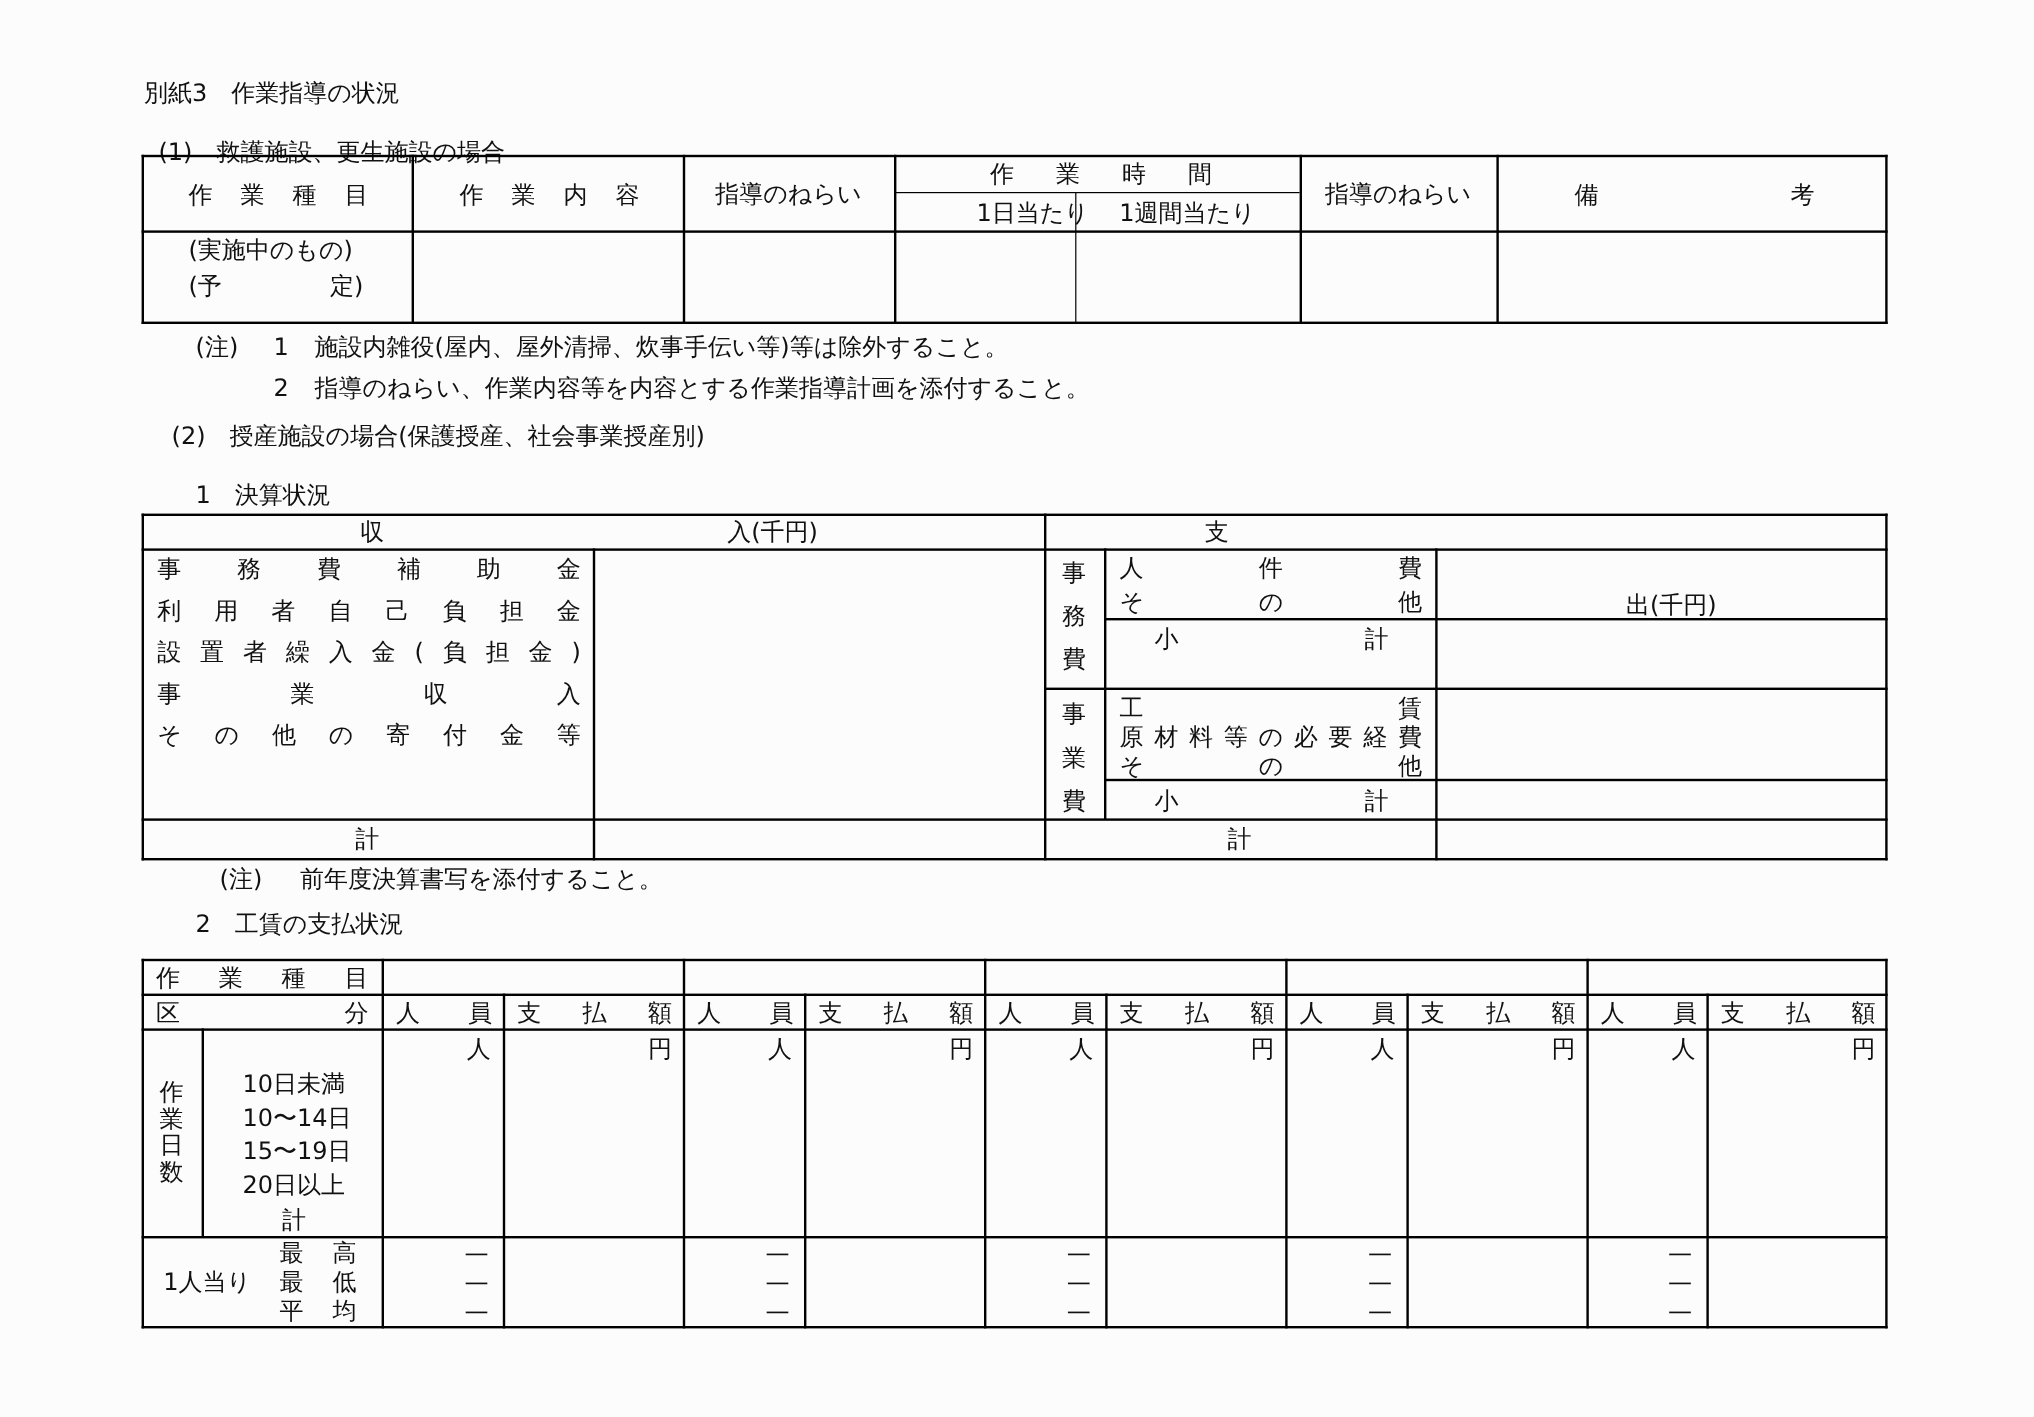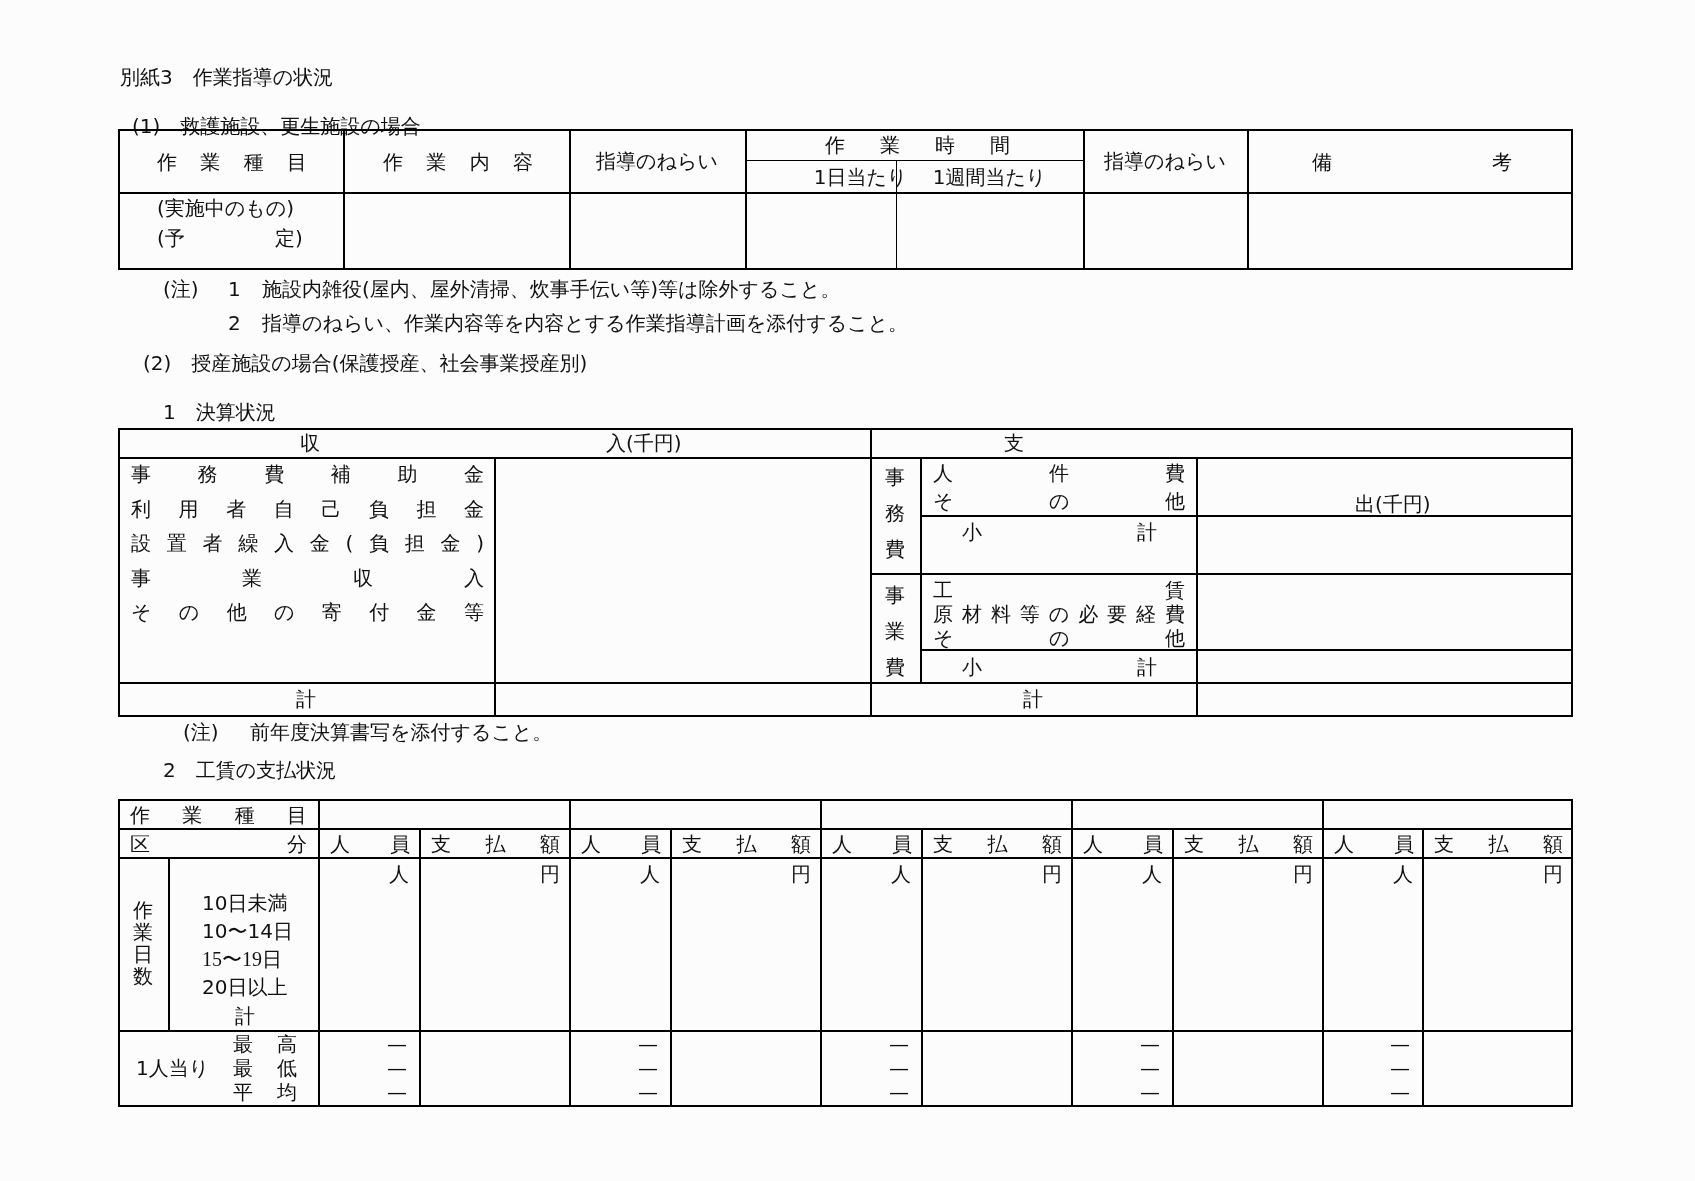--- a/index.html
+++ b/index.html
@@ -298,21 +298,21 @@
   <div class="abs" style="left:1543px;top:864px;">円</div>
 
   <div class="vert" style="left:118px;top:900px;width:50px;gap:2px;">
     <span>作</span>
     <span>業</span>
     <span>日</span>
     <span>数</span>
   </div>
   <div class="abs" style="left:202px;top:893px;">10日未満</div>
   <div class="abs" style="left:202px;top:921px;">10〜14日</div>
-  <div class="abs" style="left:202px;top:949px;font-family:Liberation Serif, serif;">15〜19日</div>
+  <div class="abs" style="left:202px;top:949px;">15〜19日</div>
   <div class="abs" style="left:202px;top:977px;">20日以上</div>
   <div class="abs" style="left:235px;top:1006px;">計</div>
 
   <div class="abs" style="left:136px;top:1058px;">1人当り</div>
   <div class="spread" style="left:233px;top:1034px;width:64px;">
       <span>最</span>
       <span>高</span>
     </div>
   <div class="spread" style="left:233px;top:1058px;width:64px;">
       <span>最</span>

